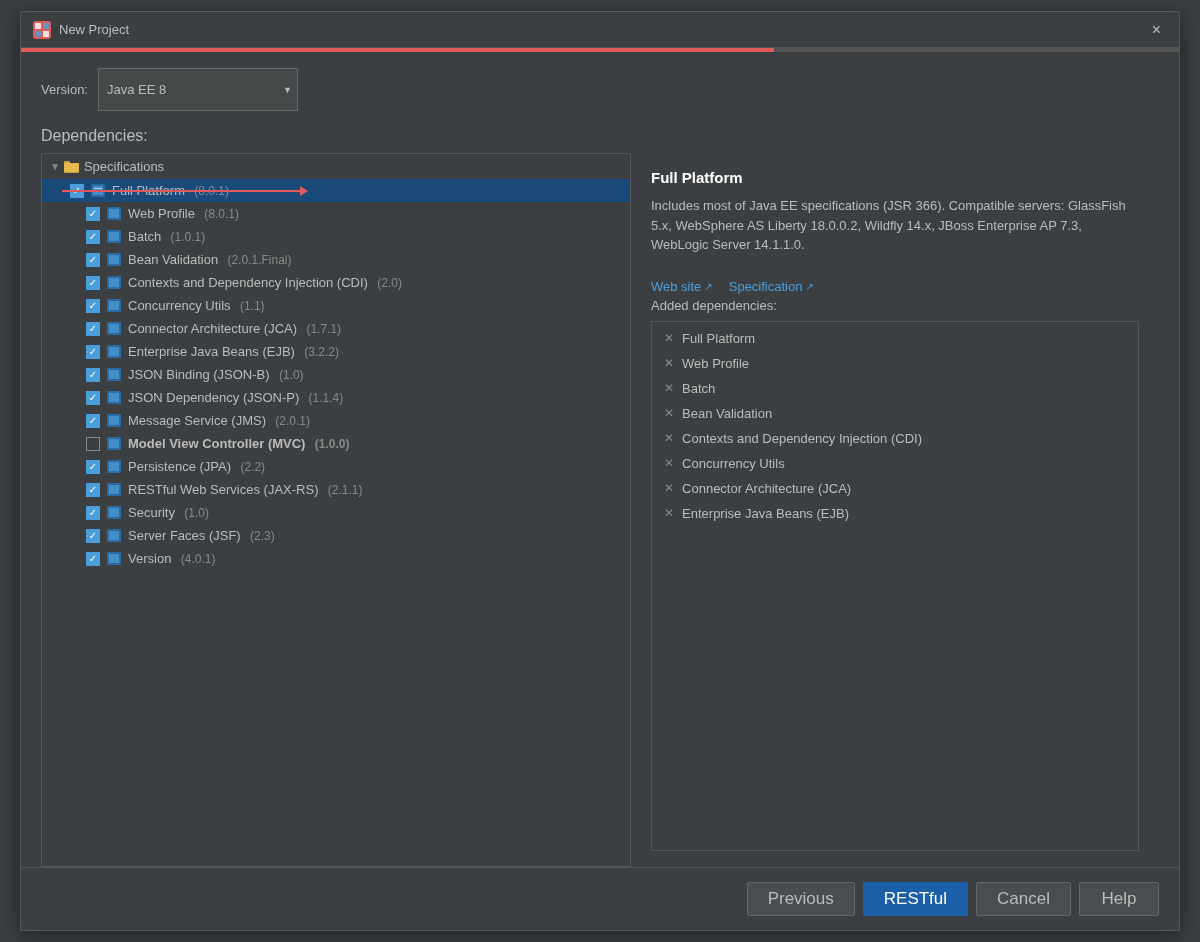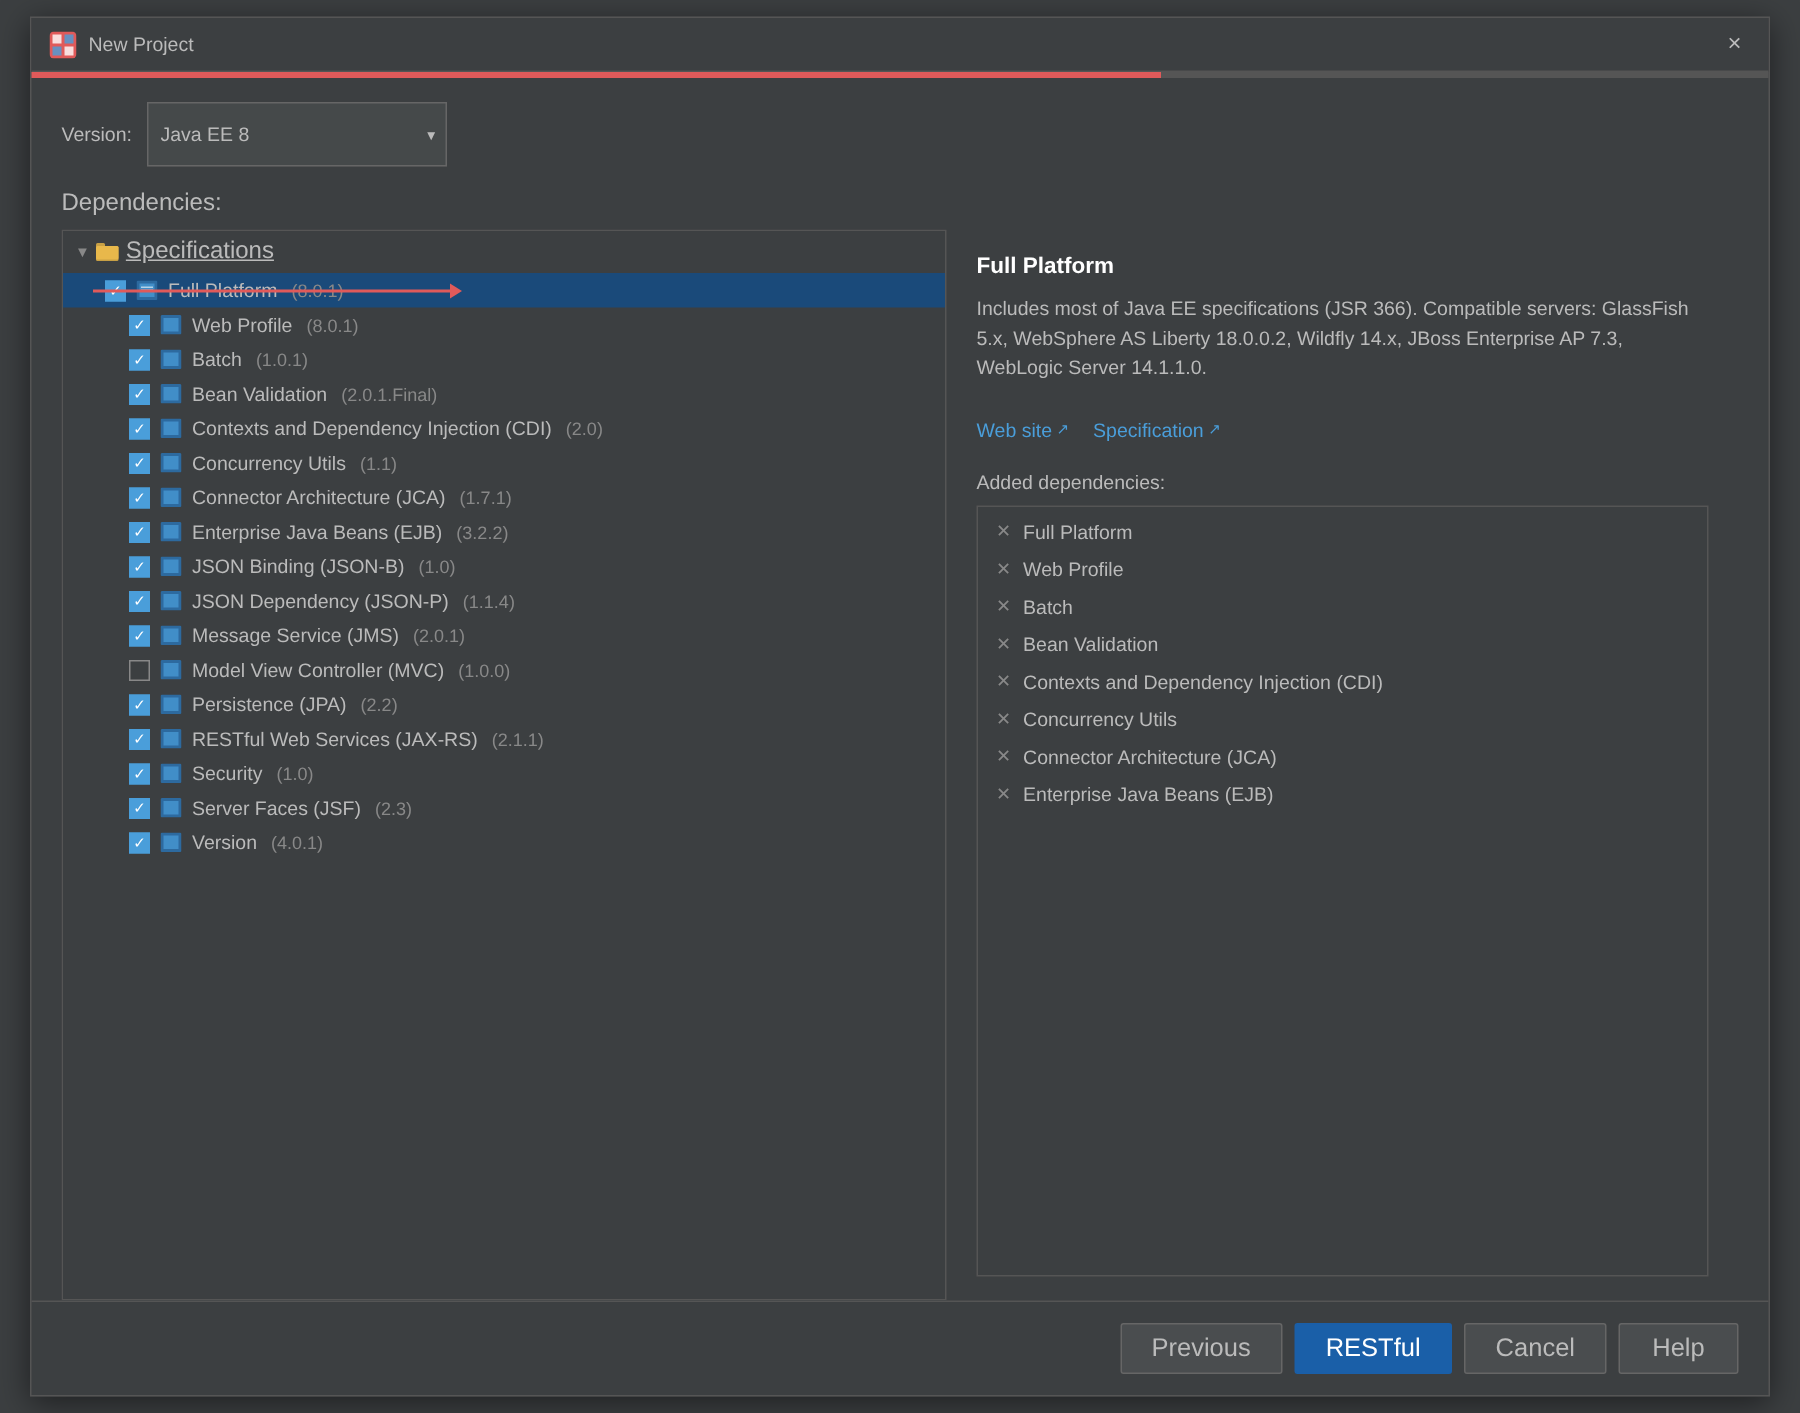--- a/index.html
+++ b/index.html
@@ -152,22 +152,21 @@
       padding: 5px 8px;
       gap: 4px;
       cursor: pointer;
       color: #bbbbbb;
     }
     .chevron {
       font-size: 10px;
       color: #888;
     }
     .group-label {
-      font-size: 16px;
-      text-decoration: underline;
+      font-size: 13px;
     }
     .tree-item {
       display: flex;
       align-items: center;
       padding: 4px 8px 4px 28px;
       gap: 6px;
       cursor: pointer;
       color: #bbbbbb;
       position: relative;
     }
@@ -246,21 +245,21 @@
     }
     .detail-desc {
       color: #bbbbbb;
       font-size: 13px;
       line-height: 1.5;
       margin-bottom: 24px;
     }
     .detail-links {
       display: flex;
       gap: 16px;
-      margin-bottom: 20px;
+      margin-bottom: 4px;
     }
     .detail-link {
       color: #4a9eda;
       font-size: 13px;
       cursor: pointer;
       text-decoration: none;
       display: flex;
       align-items: center;
       gap: 3px;
     }
@@ -509,21 +508,21 @@
             <div class="item-icon">
               <svg width="14" height="13" viewBox="0 0 14 13">
                   <rect width="14" height="13" rx="1" fill="#2d6a9f"></rect>
                   <rect x="2" y="2" width="10" height="9" fill="#4a9eda" opacity="0.7"></rect>
                 </svg>
             </div>
             <span class="item-name">Message Service (JMS)</span>
             <span class="item-version">&nbsp;(2.0.1)</span>
           </div>
 
-          <div class="tree-item" style="padding-left:44px;">
+          <div class="tree-item" style="padding-left:44px;font-weight:bold;">
             <div class="item-checkbox unchecked"></div>
             <div class="item-icon">
               <svg width="14" height="13" viewBox="0 0 14 13">
                   <rect width="14" height="13" rx="1" fill="#2d6a9f"></rect>
                   <rect x="2" y="2" width="10" height="9" fill="#4a9eda" opacity="0.7"></rect>
                 </svg>
             </div>
             <span class="item-name">Model View Controller (MVC)</span>
             <span class="item-version">&nbsp;(1.0.0)</span>
           </div>

